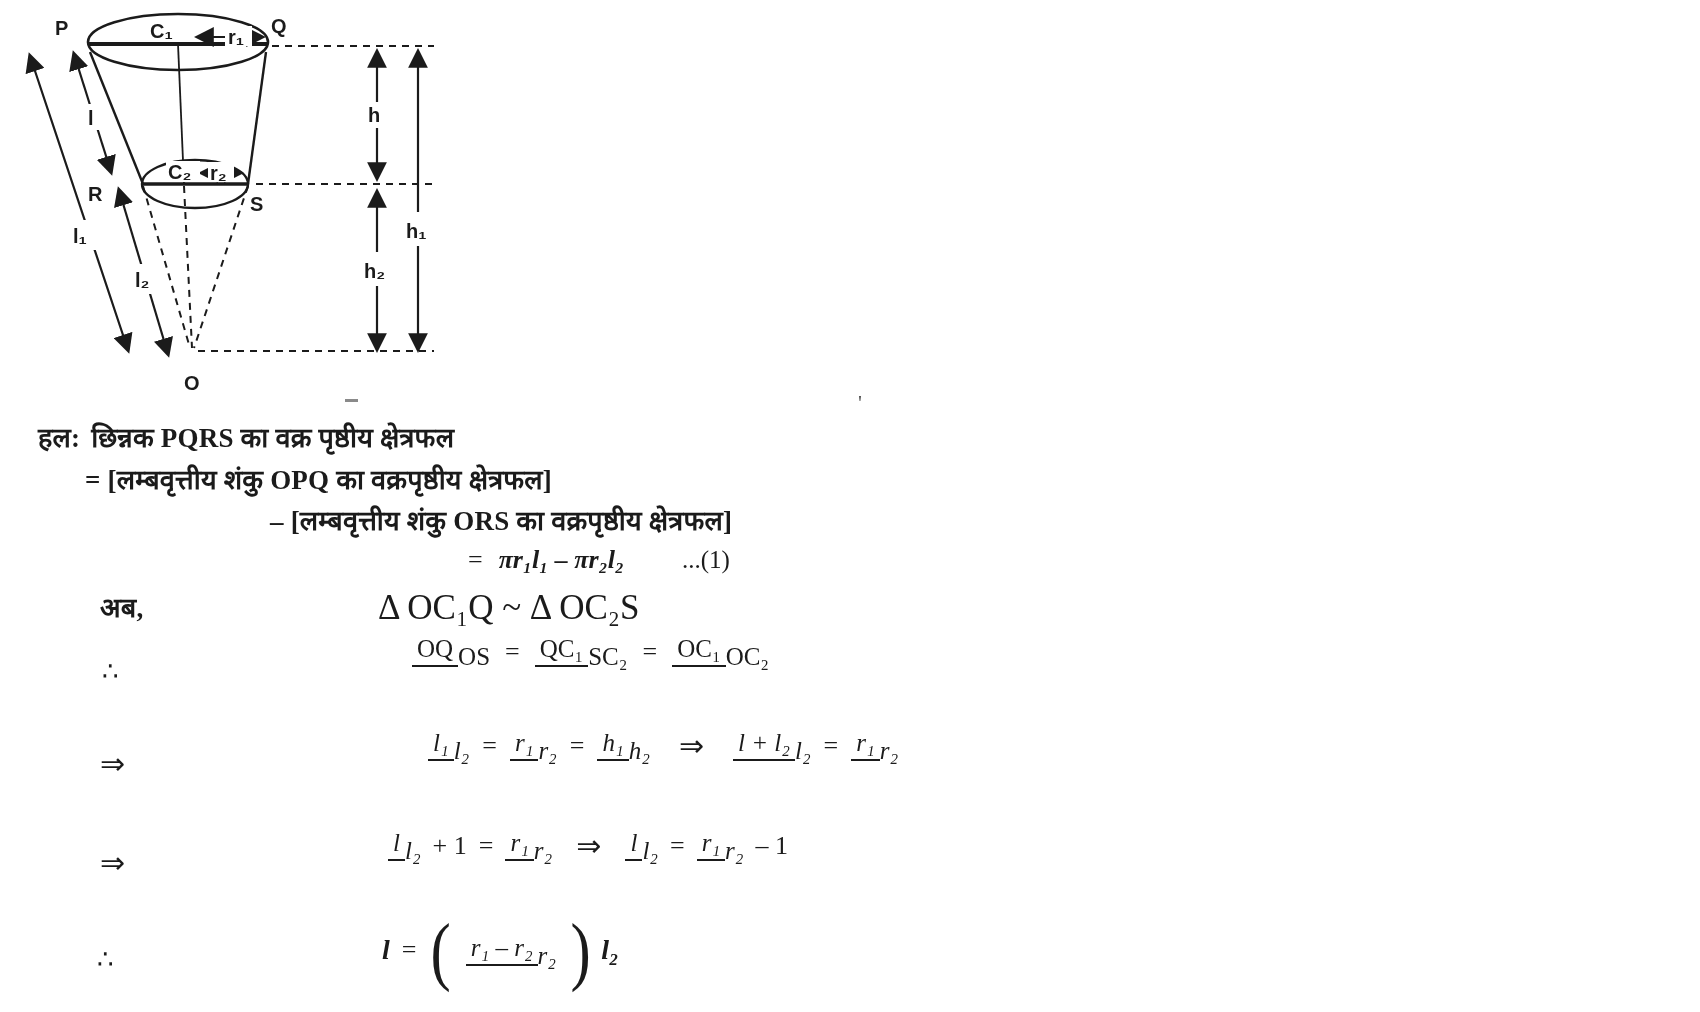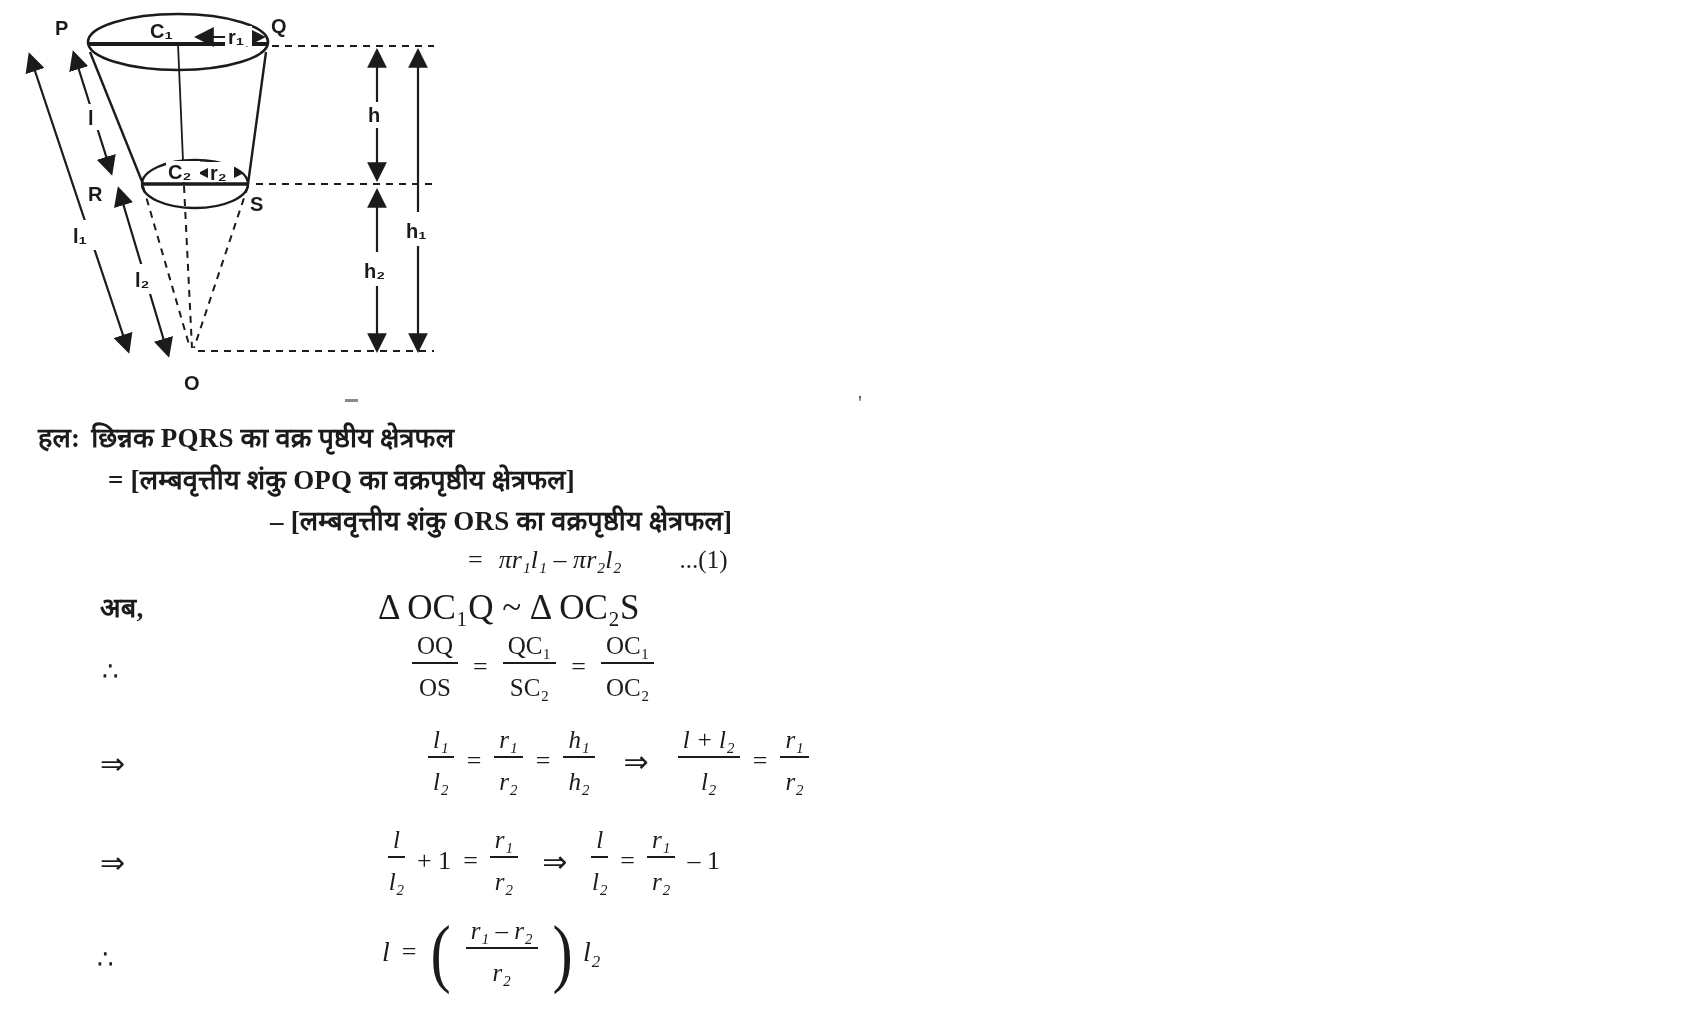--- a/index.html
+++ b/index.html
@@ -3,24 +3,24 @@
 <meta charset="utf-8">
 <style>
   html,body { margin:0; padding:0; }
   body {
     width:1700px; height:1012px; background:#ffffff; overflow:hidden;
     font-family:"Liberation Serif", serif; color:#1b1b1b; position:relative;
   }
   .abs { position:absolute; white-space:nowrap; }
   .hindi { font-weight:bold; font-size:27px; letter-spacing:0.2px; }
   .rm { font-style:normal; }
-  .math { font-style:italic; font-size:26px; }
+  .math { font-style:italic; font-size:26px;font-weight:bold; }
   .mrow { display:flex; align-items:center; }
   .eq { font-size:26px; font-style:normal; }
-  .frac { display:inline-flex; flex-direction:column; align-items:center; line-height:1.05; font-size:25px; }
+  .frac { display:inline-flex; flex-direction:row; align-items:center; line-height:1.05; font-size:25px; }
   .frac .num { padding:0 5px 3px; border-bottom:2px solid #1b1b1b; }
   .frac .den { padding-top:11px; }
   .it { font-style:italic; }
   .marker { font-size:26px; }
   .imp { font-size:30px; font-style:normal; }
   .big { font-size:76px; font-weight:400; line-height:0.85; font-style:normal; transform:scaleX(0.8); }
   .tag { font-size:25px; font-style:normal; }
   svg text { stroke:none; }
 </style>
 </head>
@@ -93,21 +93,21 @@
 </svg>
 
 <div class="abs" style="left:345px;top:399px;width:13px;height:3px;background:#8a8a8a"></div>
 <div class="abs rm" style="left:858px;top:390px;font-size:22px;color:#555">'</div>
 
 <div class="abs hindi" style="left:38px;top:418px">
   <span>हल:</span>
   <span style="margin-left:4px">छिन्नक PQRS का वक्र पृष्ठीय क्षेत्रफल</span>
 </div>
 
-<div class="abs hindi" style="left:108px;top:460px">= [लम्बवृत्तीय शंकु OPQ का वक्रपृष्ठीय क्षेत्रफल]</div>
+<div class="abs hindi" style="left:85px;top:460px">= [लम्बवृत्तीय शंकु OPQ का वक्रपृष्ठीय क्षेत्रफल]</div>
 
 <div class="abs hindi" style="left:270px;top:501px">– [लम्बवृत्तीय शंकु ORS का वक्रपृष्ठीय क्षेत्रफल]</div>
 
 <div class="abs mrow" style="left:468px;top:545px">
   <span class="eq">=</span>
   <span class="math" style="margin-left:16px">πr₁l₁ – πr₂l₂</span>
   <span class="tag" style="margin-left:58px">...(1)</span>
 </div>
 
 <div class="abs hindi" style="left:100px;top:588px">अब,</div>

